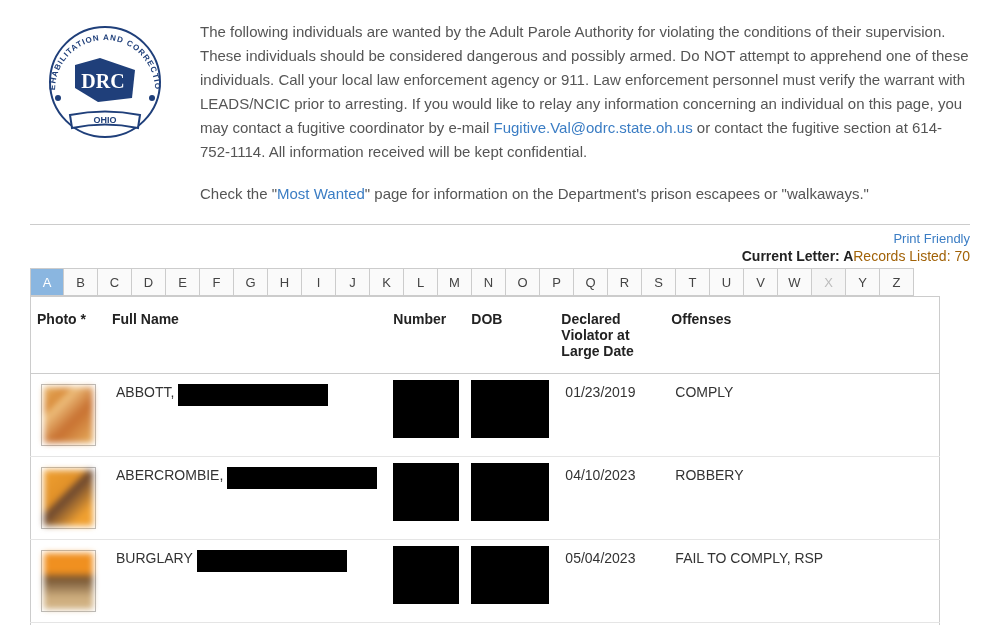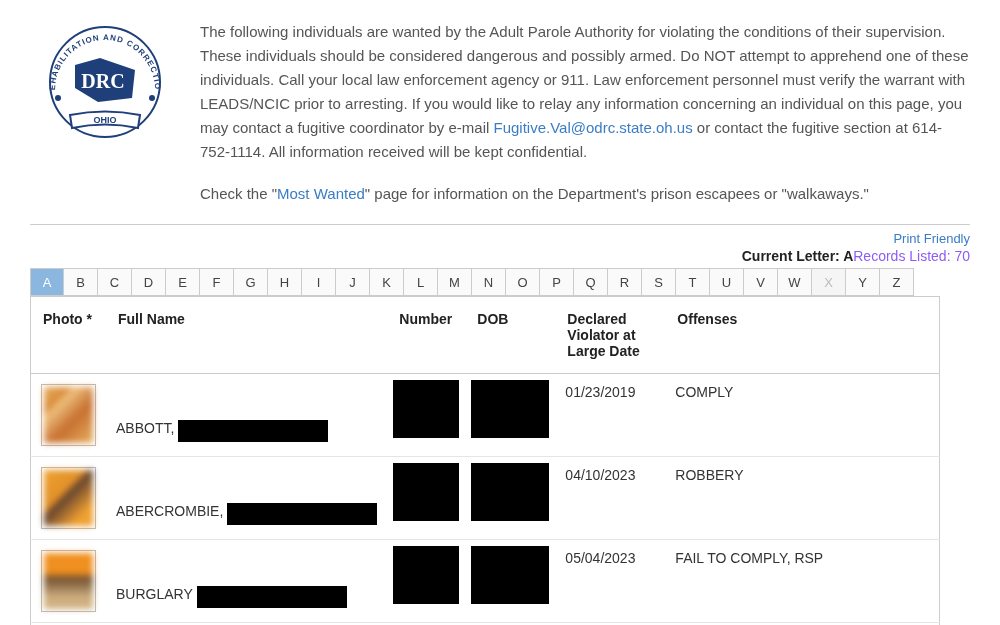--- a/index.html
+++ b/index.html
@@ -10,43 +10,43 @@
 .logo { width: 130px; height: 120px; position: relative; }
 .logo svg { width: 100%; height: 100%; }
 .intro { flex: 1; font-size: 15px; color: #555; line-height: 1.6; }
 .intro a { color: #3b7dc4; text-decoration: none; }
 .intro .check-line { margin-top: 18px; }
 hr.divider { border: none; border-top: 1px solid #ccc; margin: 8px 10px 6px; }
 .toolbar { display: flex; justify-content: space-between; padding: 0 10px 2px; }
 .print-link { color: #3b7dc4; text-decoration: none; }
 .status-row { display: flex; justify-content: flex-end; align-items: center; padding: 0 10px 4px; font-size: 14px; }
 .cur-letter { font-weight: bold; color: #222; }
-.records { color: #8b5cf6; }
+.records { color: #a16207; }
 .alpha { display: flex; padding: 0 10px; }
 .alpha .letter { width: 34px; height: 28px; display: flex; align-items: center; justify-content: center; border: 1px solid #ccc; border-top: 1px solid #ccc; cursor: pointer; font-size: 13px; color: #444; background: #fafafa; }
 .alpha .letter + .letter { border-left: none; }
 .alpha .letter.active { background: #8ab6e0; color: #fff; }
 .alpha .letter.disabled { color: #bbb; cursor: default; background: #f5f5f5; }
 .table-wrap { padding: 0 10px 10px; }
 table { width: 910px; border-collapse: collapse; border: 1px solid #ccc; }
-th { text-align: left; padding: 14px 12px; font-size: 14px; font-weight: bold; color: #222; border-bottom: 1px solid #ccc; vertical-align: top; background: #fff; }
+th { text-align: left; padding: 14px 6px; font-size: 14px; font-weight: bold; color: #222; border-bottom: 1px solid #ccc; vertical-align: top; background: #fff; }
 td { padding: 10px; border-bottom: 1px solid #e5e5e5; vertical-align: top; font-size: 14px; color: #333; }
 .col-photo { width: 72px; }
 .col-name { width: 240px; }
 .col-number { width: 75px; }
 .col-dob { width: 90px; }
 .col-date { width: 110px; }
 .col-off { }
 .photo { width: 55px; height: 62px; border: 1px solid #bbb; padding: 2px; background: #fff; }
 .photo .img { width: 100%; height: 100%; display: block; }
 .photo .img.img0 { background: linear-gradient(135deg,#e8b060 0%,#d88a3a 25%,#f0c380 30%,#c77030 60%,#e8b060 100%); filter: blur(3px); }
 .photo .img.img1 { background: linear-gradient(135deg,#f0a030 0%,#e09028 40%,#604030 45%,#f0a030 80%); filter: blur(3px); }
 .photo .img.img2 { background: linear-gradient(180deg,#f09020 0%,#f09020 35%,#705030 45%,#d0b080 80%); filter: blur(3px); }
 .photo .img.img3 { background: linear-gradient(180deg,#e0d020 0%,#e0d020 35%,#302520 45%,#403530 100%); filter: blur(3px); }
-.name-cell { display: flex; align-items: flex-start; gap: 4px; margin-top: 36px; }
+.name-cell { display: flex; align-items: flex-start; gap: 4px; }
 .redact { display: inline-block; background: #000; height: 22px; }
 .redact-name { width: 150px; }
 .redact-full { width: 66px; height: 100%; min-height: 58px; }
 td.pad-redact { padding: 6px; }
 </style>
 </head>
 <body>
 
 <div class="container">
 

